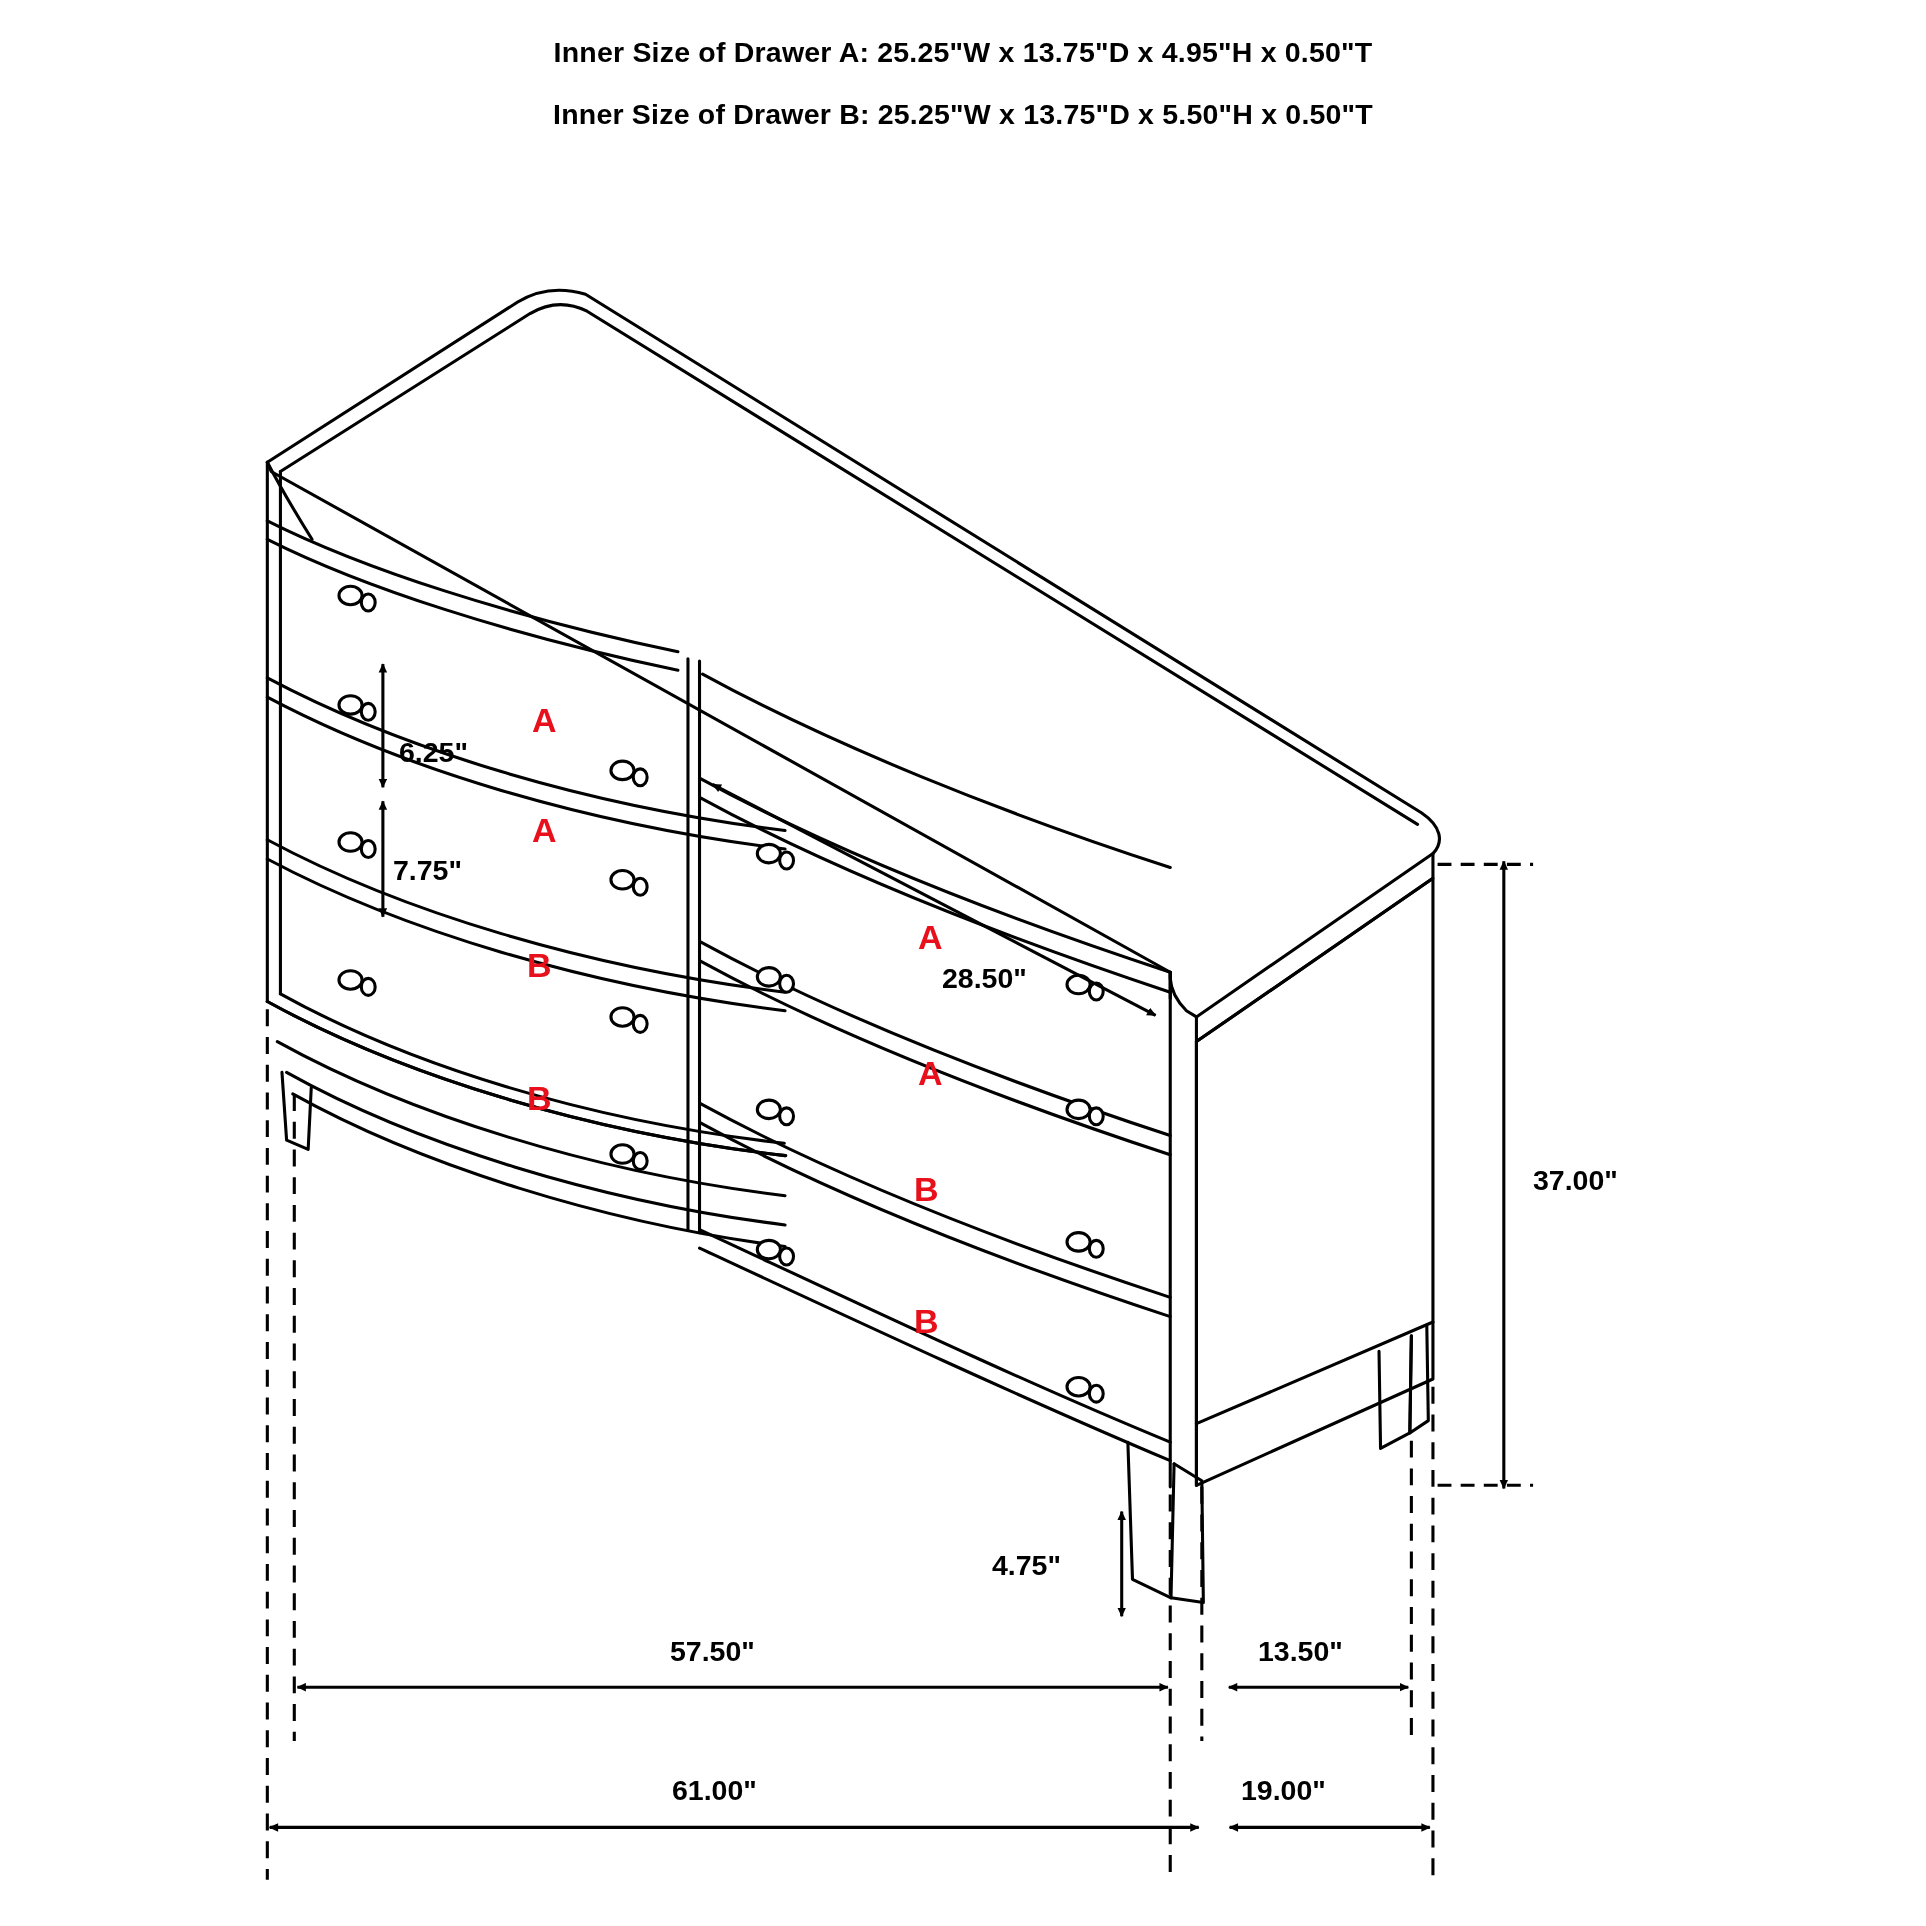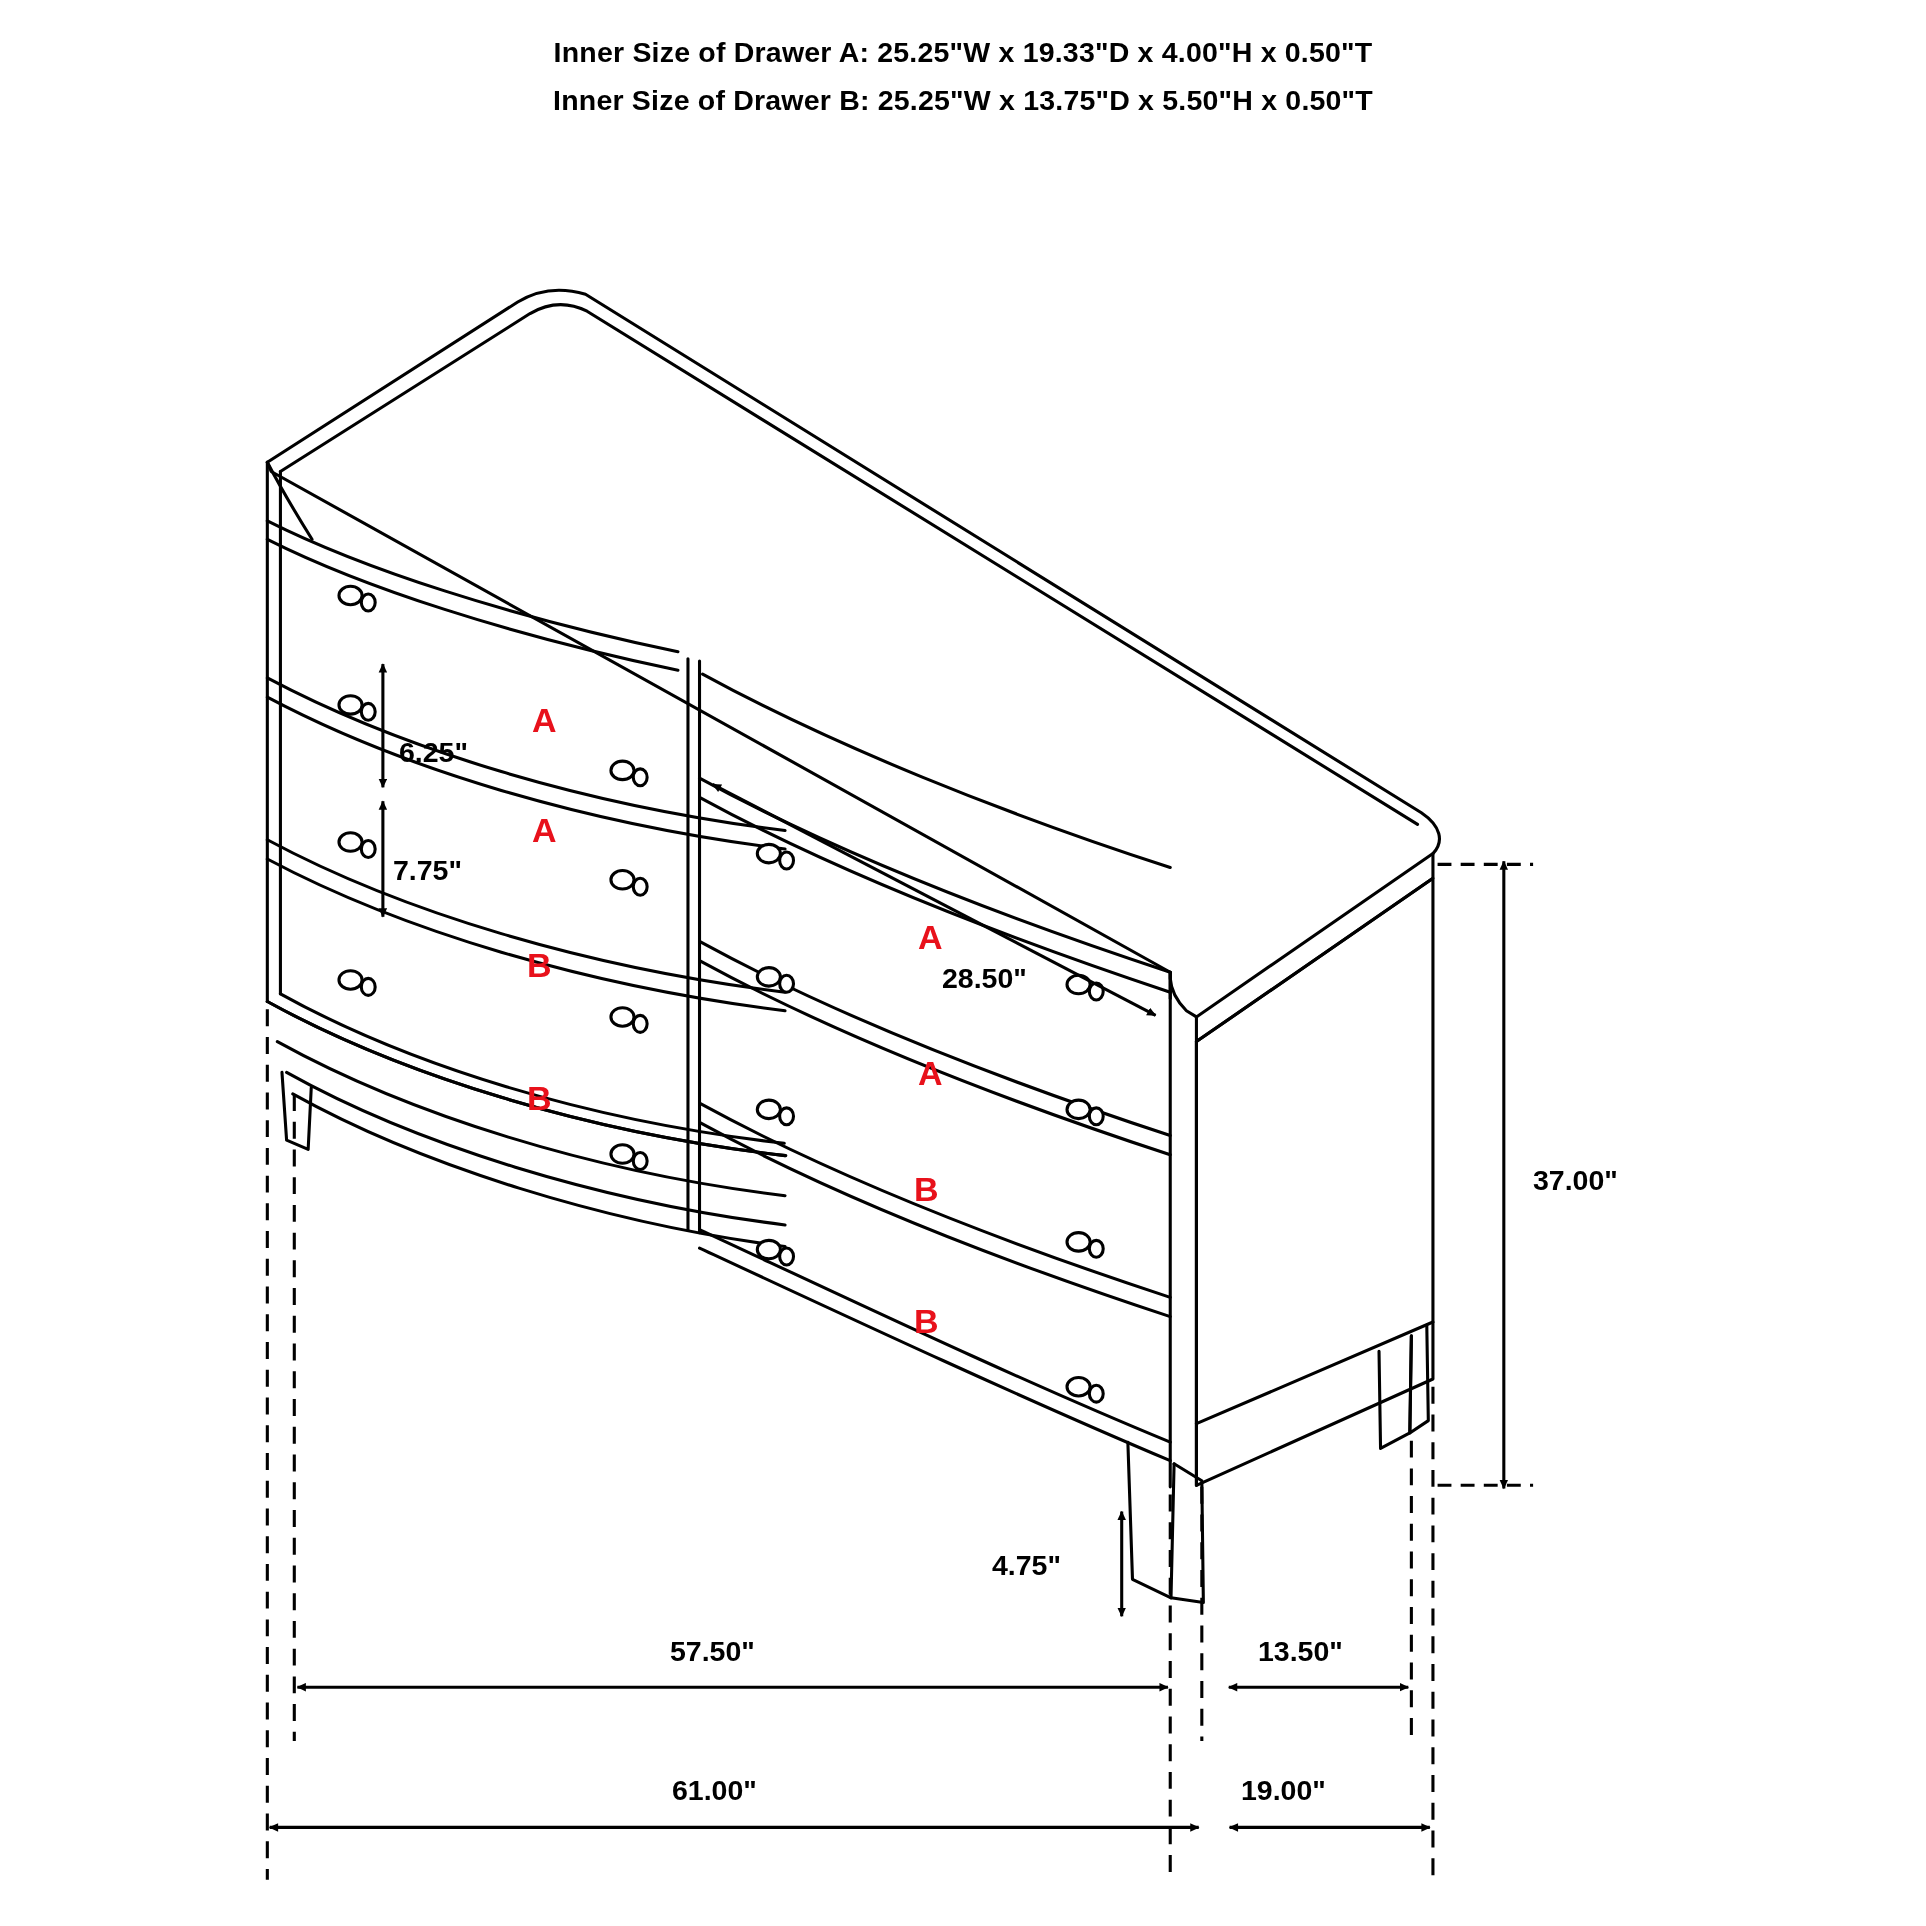--- a/index.html
+++ b/index.html
@@ -25,21 +25,21 @@
     left: 0;
     width: 1926px;
     text-align: center;
     font-weight: bold;
     font-size: 28.5px;
     letter-spacing: 0.2px;
     color: #000;
     white-space: nowrap;
   }
   #hdr1 { top: 36px; }
-  #hdr2 { top: 84px; }
+  #hdr2 { top: 98px; }
 
   .dimlabel {
     position: absolute;
     font-weight: bold;
     font-size: 28.5px;
     color: #000;
     white-space: nowrap;
   }
   .drawerlabel {
     position: absolute;
@@ -48,21 +48,21 @@
     color: #e8111b;
     white-space: nowrap;
   }
   svg { display: block; }
 </style>
 </head>
 <body>
 
 <div id="stage">
 
-  <div class="hdr" id="hdr1">Inner Size of Drawer A: 25.25"W x 19.33"D x 4.00"H x 0.50"T</div>
+  <div class="hdr" id="hdr1">Inner Size of Drawer A: 25.25"W x 13.75"D x 4.95"H x 0.50"T</div>
   <div class="hdr" id="hdr2">Inner Size of Drawer B: 25.25"W x 13.75"D x 5.50"H x 0.50"T</div>
 
   <svg width="1926" height="1926" viewBox="0 0 2500 2500" style="position:absolute;left:0;top:0;">
     <defs>
       <marker id="arrHead" markerWidth="14" markerHeight="14" refX="11" refY="5.5" orient="auto" markerUnits="userSpaceOnUse">
         <path d="M0,0 L12,5.5 L0,11 z" fill="#000"></path>
       </marker>
       <marker id="arrTail" markerWidth="14" markerHeight="14" refX="1" refY="5.5" orient="auto" markerUnits="userSpaceOnUse">
         <path d="M12,0 L0,5.5 L12,11 z" fill="#000"></path>
       </marker>

